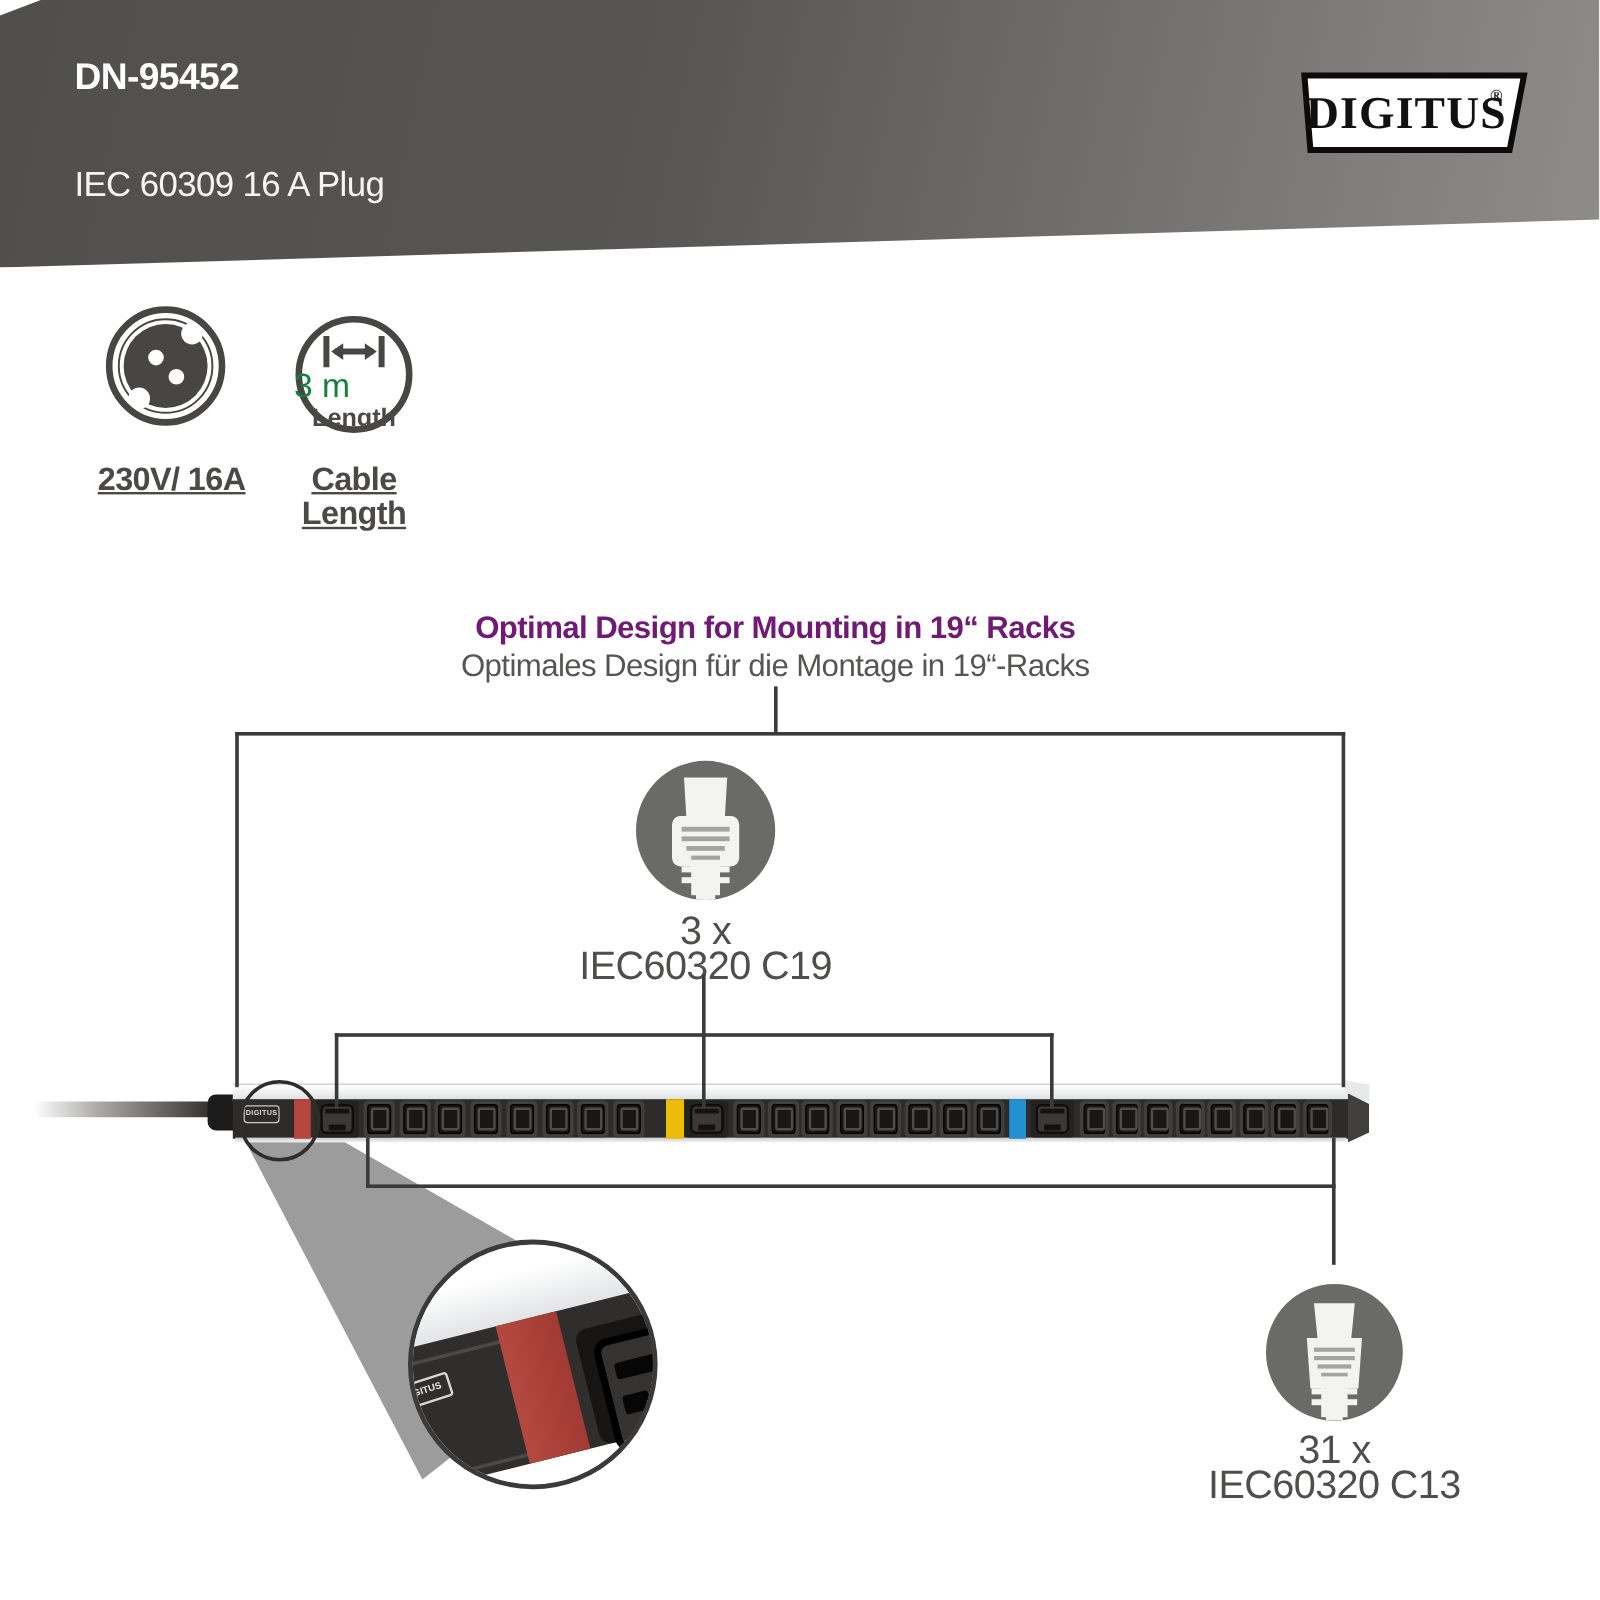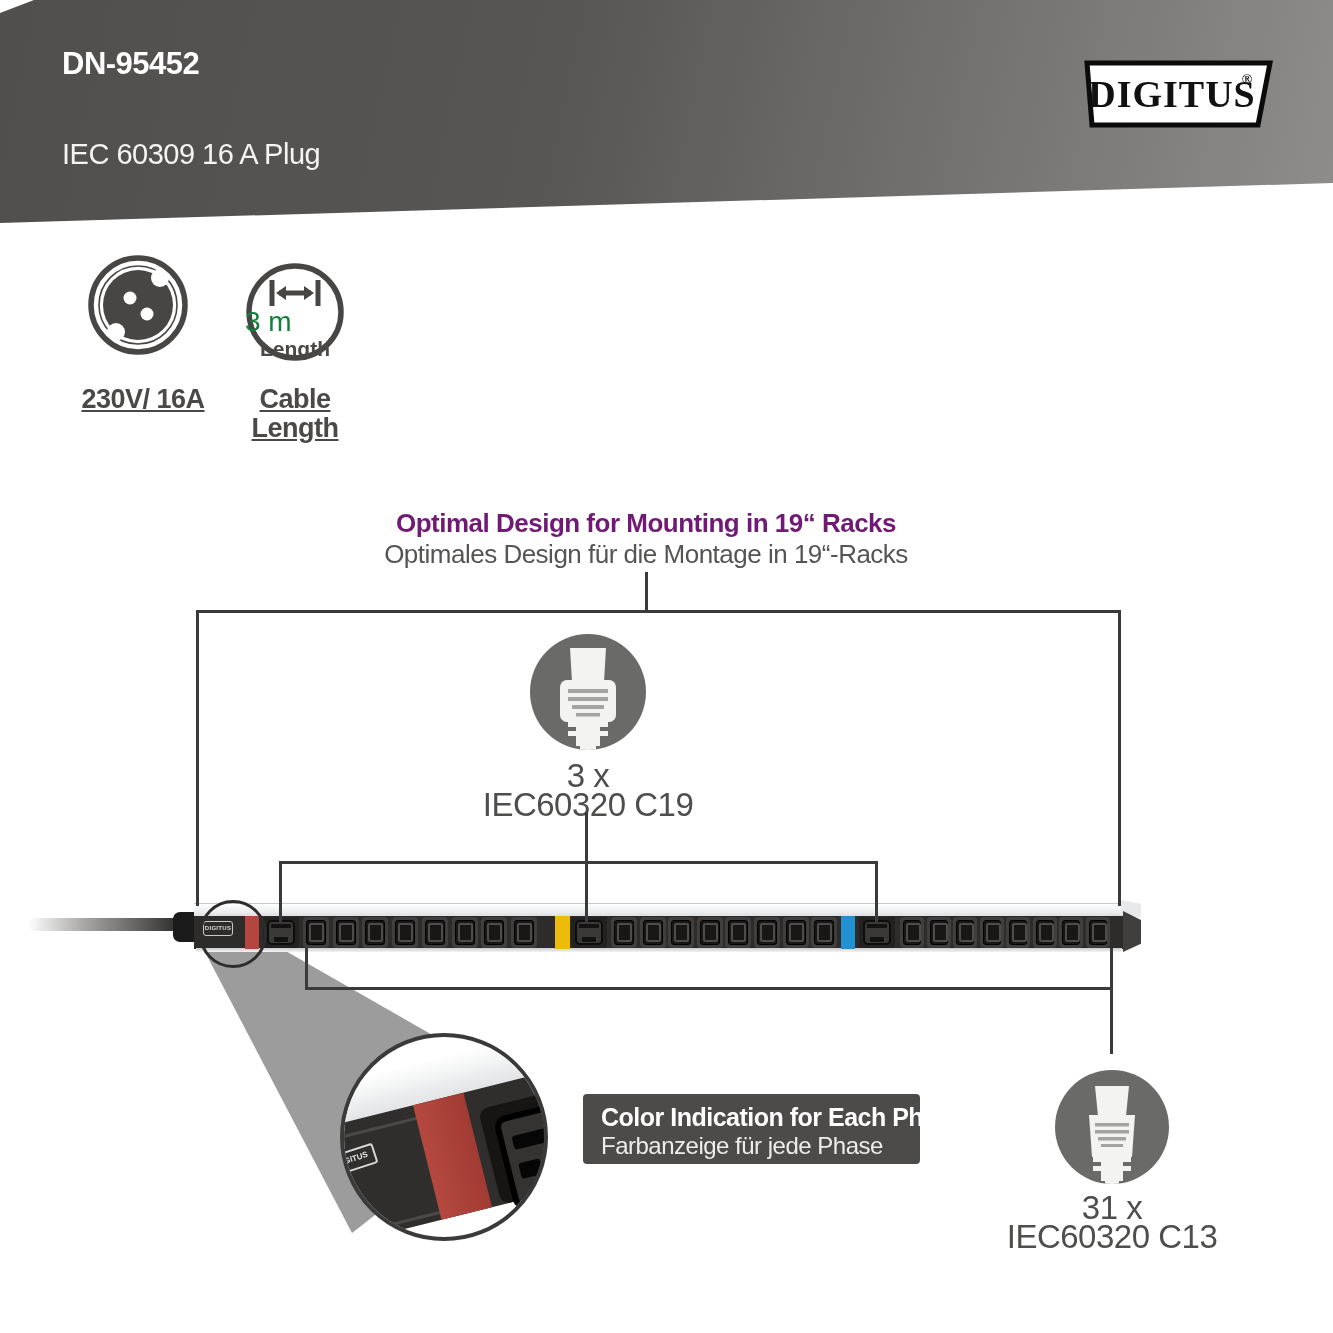--- a/index.html
+++ b/index.html
@@ -296,24 +296,20 @@
       <div class="mag-red"></div>
       <div class="mag-c19">
         <div class="f"></div>
         <div class="a"></div>
         <div class="b"></div>
       </div>
       <div class="mag-lbl">DIGITUS</div>
     </div>
   </div>
 
-  <div class="phase-banner">
-    <div class="phase-title">Color Indication for Each Phase</div>
-    <div class="phase-sub">Farbanzeige für jede Phase</div>
-  </div>
 
   <div class="badge" style="left:1055px;top:1070px;width:114px;height:114px;">
     <svg width="114" height="114" viewBox="0 0 114 114">
       <path d="M40 16 h34 l-3 30 h-28 z" fill="#f3f3f1"></path>
       <path d="M34 45 h46 l-3 42 h-40 z" fill="#f3f3f1"></path>
       <rect x="40" y="53" width="34" height="3.5" fill="#a3a3a1"></rect>
       <rect x="40" y="60" width="34" height="3.5" fill="#a3a3a1"></rect>
       <rect x="43" y="67" width="28" height="3.5" fill="#a3a3a1"></rect>
       <rect x="46" y="74" width="22" height="3" fill="#a3a3a1"></rect>
       <rect x="46" y="85" width="22" height="26" fill="#f3f3f1"></rect>

